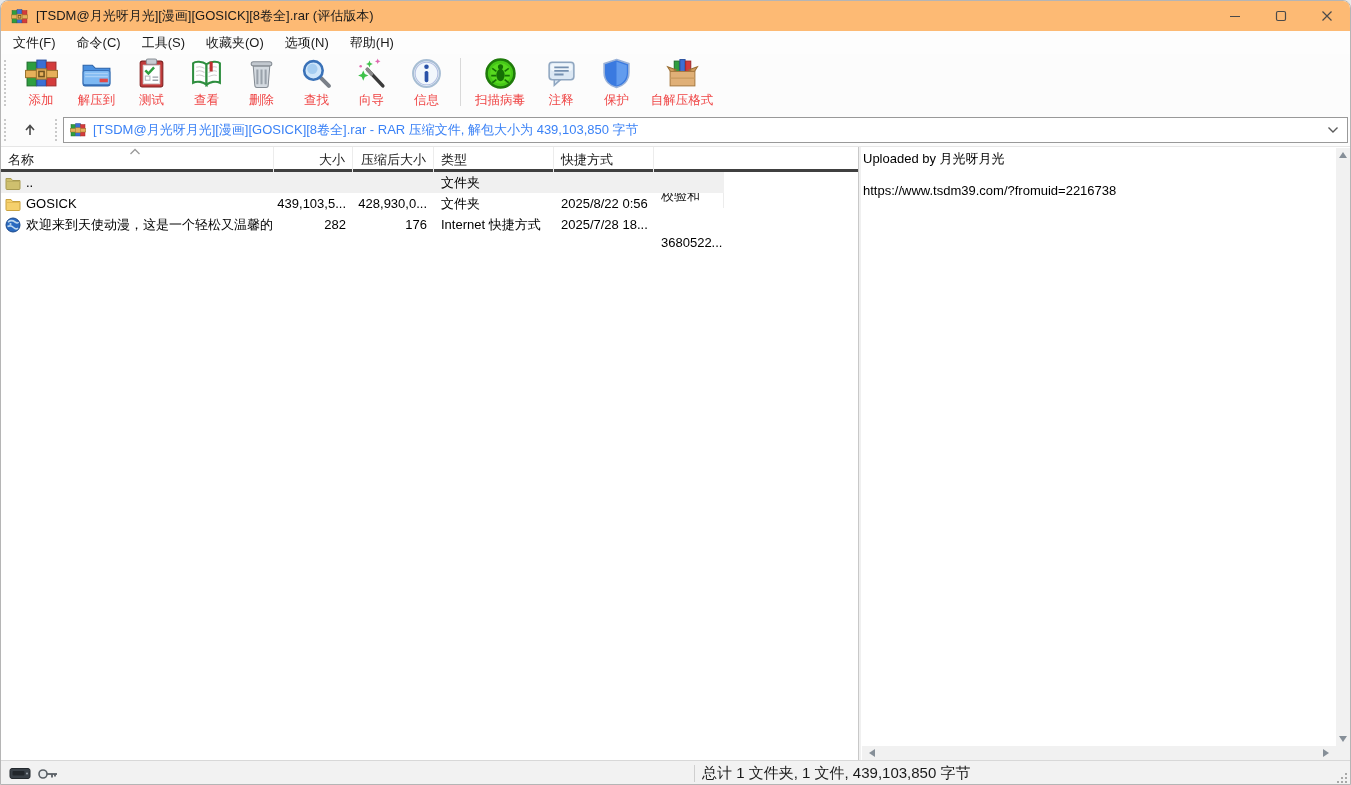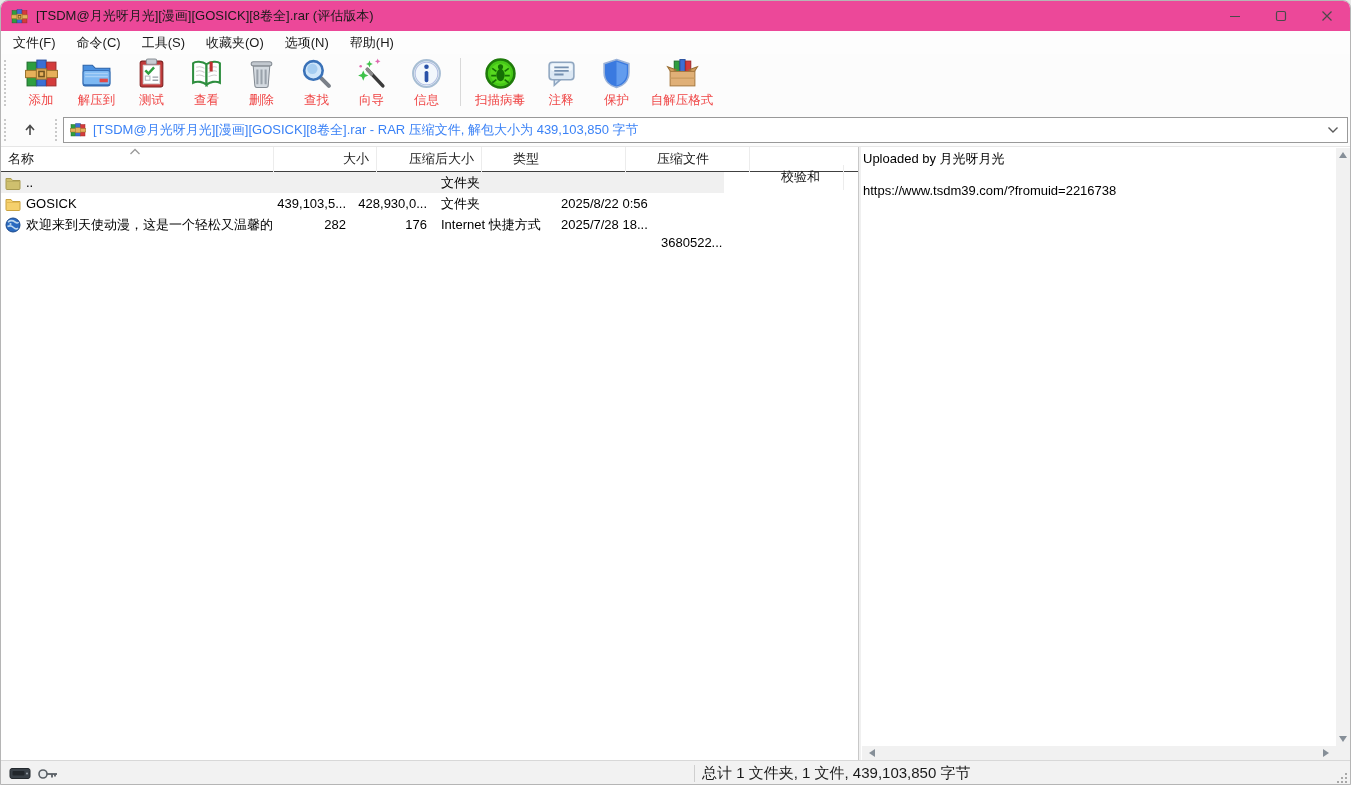--- a/index.html
+++ b/index.html
@@ -2,21 +2,21 @@
 <html><head>
 <meta charset="utf-8">
 <style>
   * { margin:0; padding:0; box-sizing:border-box; }
   html,body { width:1351px; height:785px; overflow:hidden; background:#e8e8e8;
     font-family:"Liberation Sans", sans-serif; }
   .window { position:relative; width:1351px; height:785px; background:#fff;
     border:1px solid #b5b5b5; border-radius:8px 8px 0 0; overflow:hidden; }
 
   
-  .titlebar { height:30px; display:flex; align-items:center; padding-left:10px; background:#ec4899; }
+  .titlebar { height:30px; display:flex; align-items:center; padding-left:10px; background:#fdba74; }
   .titlebar .appicon { width:17px; height:17px; margin-right:8px; flex:none; }
   .title-text { font-size:13px; color:#1a1a1a; white-space:nowrap; }
   .win-controls { margin-left:auto; display:flex; height:30px; }
   .win-btn { width:46px; height:30px; display:flex; align-items:center; justify-content:center; }
 
   
   .menubar { height:23px; display:flex; align-items:center; padding-left:9px; background:#fdfdfd; }
   .menu-item { font-size:13px; color:#1a1a1a; margin-right:15px; padding:2px 3px; cursor:default; }
 
   
@@ -32,21 +32,21 @@
   .ar-gripper { width:0; border-left:2px dotted #c9c9c9; height:22px; margin-left:3px; }
   .up-btn { width:30px; height:24px; margin:0 10px 0 9px; display:flex; align-items:center; justify-content:center; border-radius:3px; }
   .combo { flex:1; height:26px; margin-right:2px; border:1px solid #999; background:#fff;
     display:flex; align-items:center; padding:0 8px 0 6px; gap:7px; }
   .combo .appicon { width:16px; height:16px; flex:none; }
   .combo-text { font-size:13px; color:#3b82f6; white-space:nowrap; overflow:hidden; flex:1; }
 
   
   .main { display:flex; height:614px; border-top:1px solid #e6e6e6; }
   .filelist { width:857px; position:relative; background:#fff; flex:none; }
-  .fl-header { display:flex; height:25px; border-bottom:1px solid #404040; position:relative; align-items:center;gap:24px; }
+  .fl-header { display:flex; height:25px; border-bottom:3px solid #404040; position:relative; align-items:flex-start; }
   .hcell { height:25px; display:flex; align-items:center; font-size:13px; color:#1a1a1a;
     border-right:1px solid #ececec; padding:0 7px; }
   .hcell.r { justify-content:flex-end; }
   .c-name { width:273px; } .c-size { width:79px; } .c-packed { width:81px; }
   .c-type { width:120px; } .c-mod { width:100px; } .c-crc { width:70px;margin-top:36px; }
   .sort-caret { position:absolute; left:128px; top:1px; }
   .fl-rows { position:absolute; top:25px; left:0; right:0; bottom:0; }
   .frow { display:flex; height:21px; align-items:center; width:723px; }
   .frow.hl { background:#f0f0f0; }
   .cell { font-size:13px; color:#000; white-space:nowrap; overflow:hidden; padding:0 7px; height:21px; display:flex; align-items:center; }
@@ -281,21 +281,21 @@
 
     <div class="filelist">
       <div class="fl-header">
         <svg class="sort-caret" width="12" height="7" viewBox="0 0 12 7">
           <path d="M1.5,6 L6,1.5 L10.5,6" fill="none" stroke="#9a9a9a" stroke-width="1.3"></path>
         </svg>
         <div class="hcell c-name">名称</div>
         <div class="hcell c-size r">大小</div>
         <div class="hcell c-packed r">压缩后大小</div>
         <div class="hcell c-type">类型</div>
-        <div class="hcell c-mod">压缩文件</div>
+        <div class="hcell c-mod">快捷方式</div>
         <div class="hcell c-crc">校验和</div>
       </div>
 
       <div class="fl-rows">
 
         <div class="frow hl">
           <div class="cell c-name namecell">
             <svg viewBox="0 0 16 16">
               <path d="M1,3.5 h5 l1.5,2 H15 v8 a1,1 0 0 1 -1,1 H2 a1,1 0 0 1 -1,-1 z" fill="#cfc06e" stroke="#a89a50"></path>
               <path d="M1,6.5 h14" stroke="#bcae60" stroke-width="1"></path>

